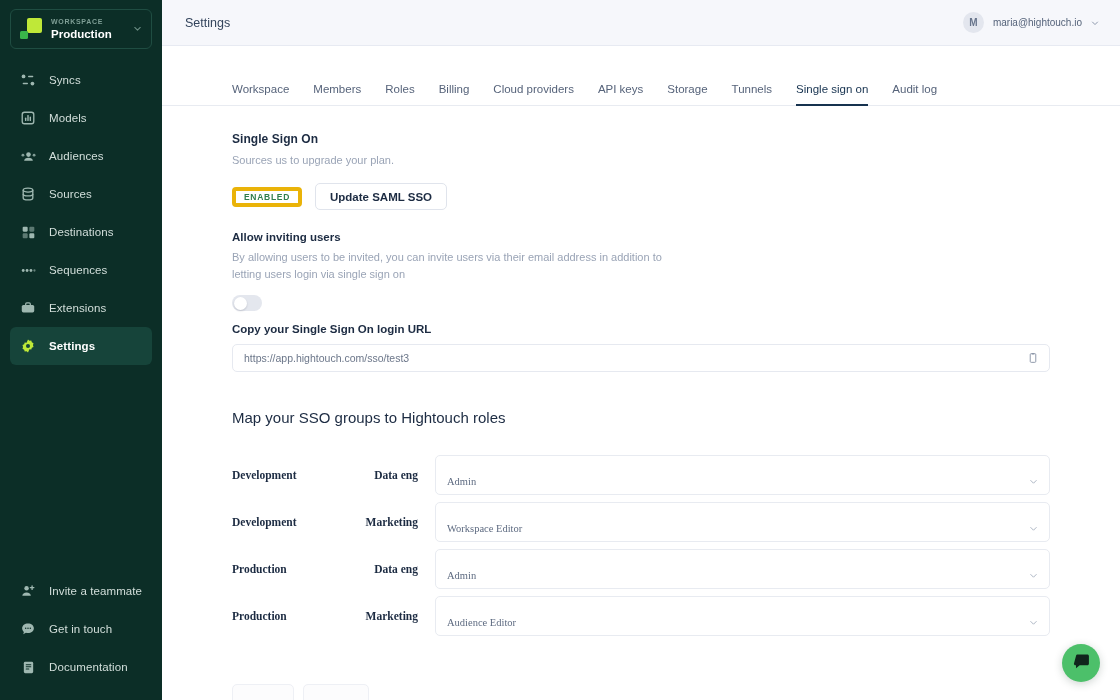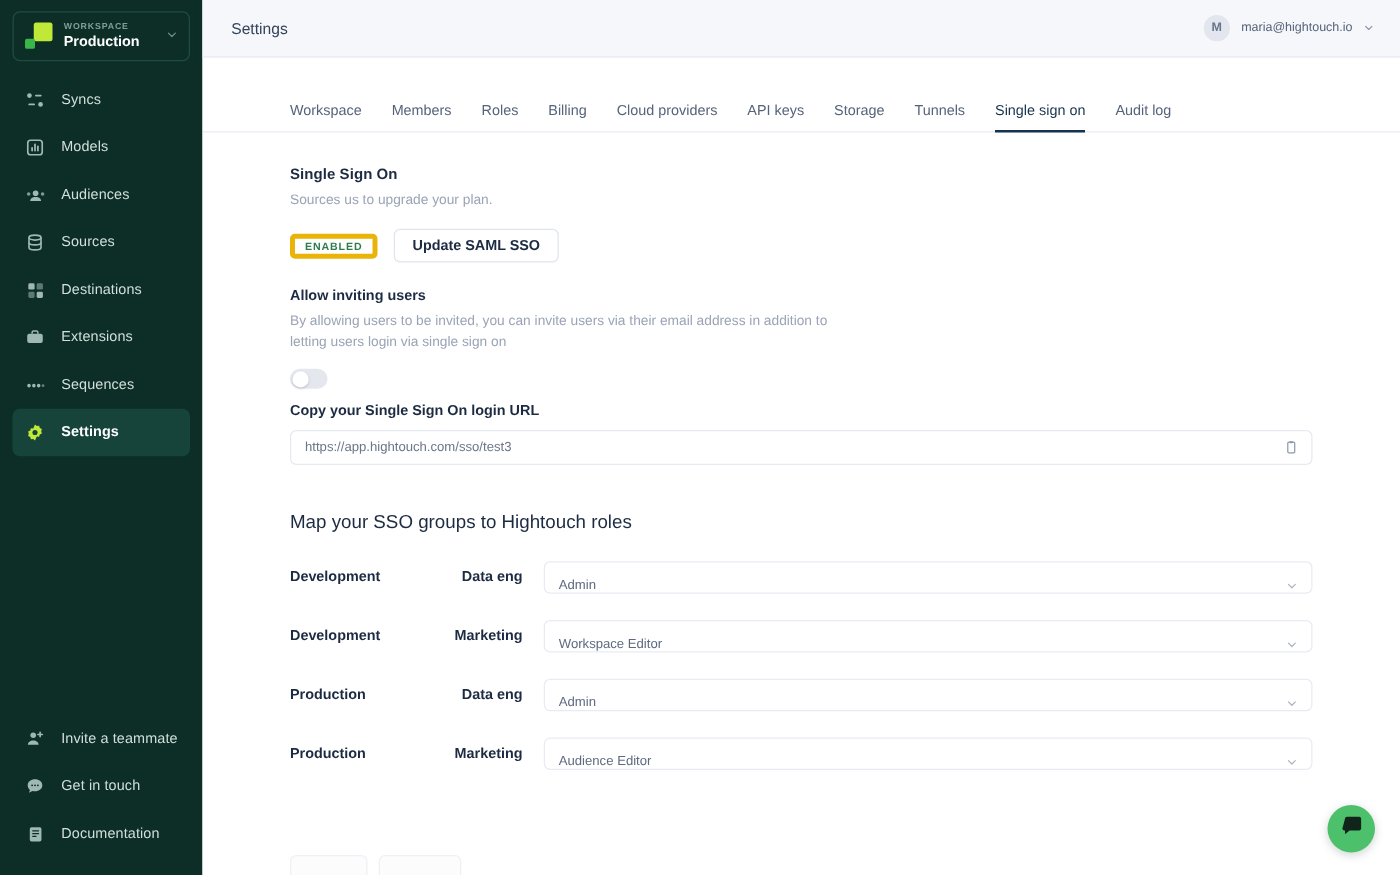--- a/index.html
+++ b/index.html
@@ -268,21 +268,21 @@
   }
   .copy-icon { color: #8d97a9; display: flex; cursor: pointer; }
 
   .map-title {
     margin-top: 37px;
     font-size: 15px;
     font-weight: 400;
     color: #1c2b42;
   }
 
-  .map-rows { margin-top: 23px; }
+  .map-rows { margin-top: 36px; font-family: Liberation Serif, serif; }
   .map-row {
     display: flex;
     align-items: center;
     height: 26px;
     margin-bottom: 21px;
   }
   .map-ws {
     width: 121px;
     flex: 0 0 121px;
     font-size: 11.5px;
@@ -293,21 +293,21 @@
     width: 65px;
     flex: 0 0 65px;
     font-size: 11.5px;
     font-weight: 700;
     color: #1c2b42;
     text-align: right;
     margin-right: 17px;
   }
   .map-select {
     flex: 1 1 auto;
-    height: 26px;
+    height: 40px;
     border: 1px solid #e8ebf1;
     border-radius: 5px;
     background: #ffffff;
     display: flex;
     align-items: center;
     padding: 12px 10px 0 11px;
     cursor: pointer;
   }
   .map-select-value {
     flex: 1 1 auto;
@@ -426,38 +426,38 @@
             <rect x="10" y="2" width="6" height="6" rx="1.3" fill="currentColor" opacity="0.55"></rect>
             <rect x="2" y="10" width="6" height="6" rx="1.3" fill="currentColor" opacity="0.55"></rect>
             <rect x="10" y="10" width="6" height="6" rx="1.3" fill="currentColor"></rect>
           </svg>
         </span>
         <span class="nav-label">Destinations</span>
       </div>
 
       <div class="nav-item">
         <span class="nav-icon">
-          <svg width="16" height="16" viewBox="0 0 18 18" fill="none">
-            <rect x="2" y="5.6" width="14" height="8.4" rx="1.8" fill="currentColor"></rect>
-            <path d="M6.4 5.6V4.4c0-.7.6-1.3 1.3-1.3h2.6c.7 0 1.3.6 1.3 1.3v1.2" stroke="currentColor" stroke-width="1.4" fill="none"></path>
-          </svg>
-        </span>
-        <span class="nav-label">Extensions</span>
-      </div>
-
-      <div class="nav-item">
-        <span class="nav-icon">
           <svg width="17" height="17" viewBox="0 0 18 18" fill="none">
             <circle cx="3.4" cy="9" r="1.5" fill="currentColor"></circle>
             <circle cx="7.5" cy="9" r="1.5" fill="currentColor"></circle>
             <circle cx="11.6" cy="9" r="1.5" fill="currentColor"></circle>
             <circle cx="15.3" cy="9" r="1.2" fill="currentColor" opacity="0.6"></circle>
           </svg>
         </span>
         <span class="nav-label">Sequences</span>
+      </div>
+
+      <div class="nav-item">
+        <span class="nav-icon">
+          <svg width="16" height="16" viewBox="0 0 18 18" fill="none">
+            <rect x="2" y="5.6" width="14" height="8.4" rx="1.8" fill="currentColor"></rect>
+            <path d="M6.4 5.6V4.4c0-.7.6-1.3 1.3-1.3h2.6c.7 0 1.3.6 1.3 1.3v1.2" stroke="currentColor" stroke-width="1.4" fill="none"></path>
+          </svg>
+        </span>
+        <span class="nav-label">Extensions</span>
       </div>
 
       <div class="nav-item active">
         <span class="nav-icon">
           <svg width="16" height="16" viewBox="0 0 18 18" fill="none">
             <path d="M9 1.8l1.6 1.4 2.1-.3.6 2 1.9.9-.6 2.1.6 2.1-1.9.9-.6 2-2.1-.3L9 16.2l-1.6-1.4-2.1.3-.6-2-1.9-.9.6-2.1-.6-2.1 1.9-.9.6-2 2.1.3L9 1.8z" fill="currentColor"></path>
             <circle cx="9" cy="9" r="2.3" fill="#16443a"></circle>
           </svg>
         </span>
         <span class="nav-label">Settings</span>

